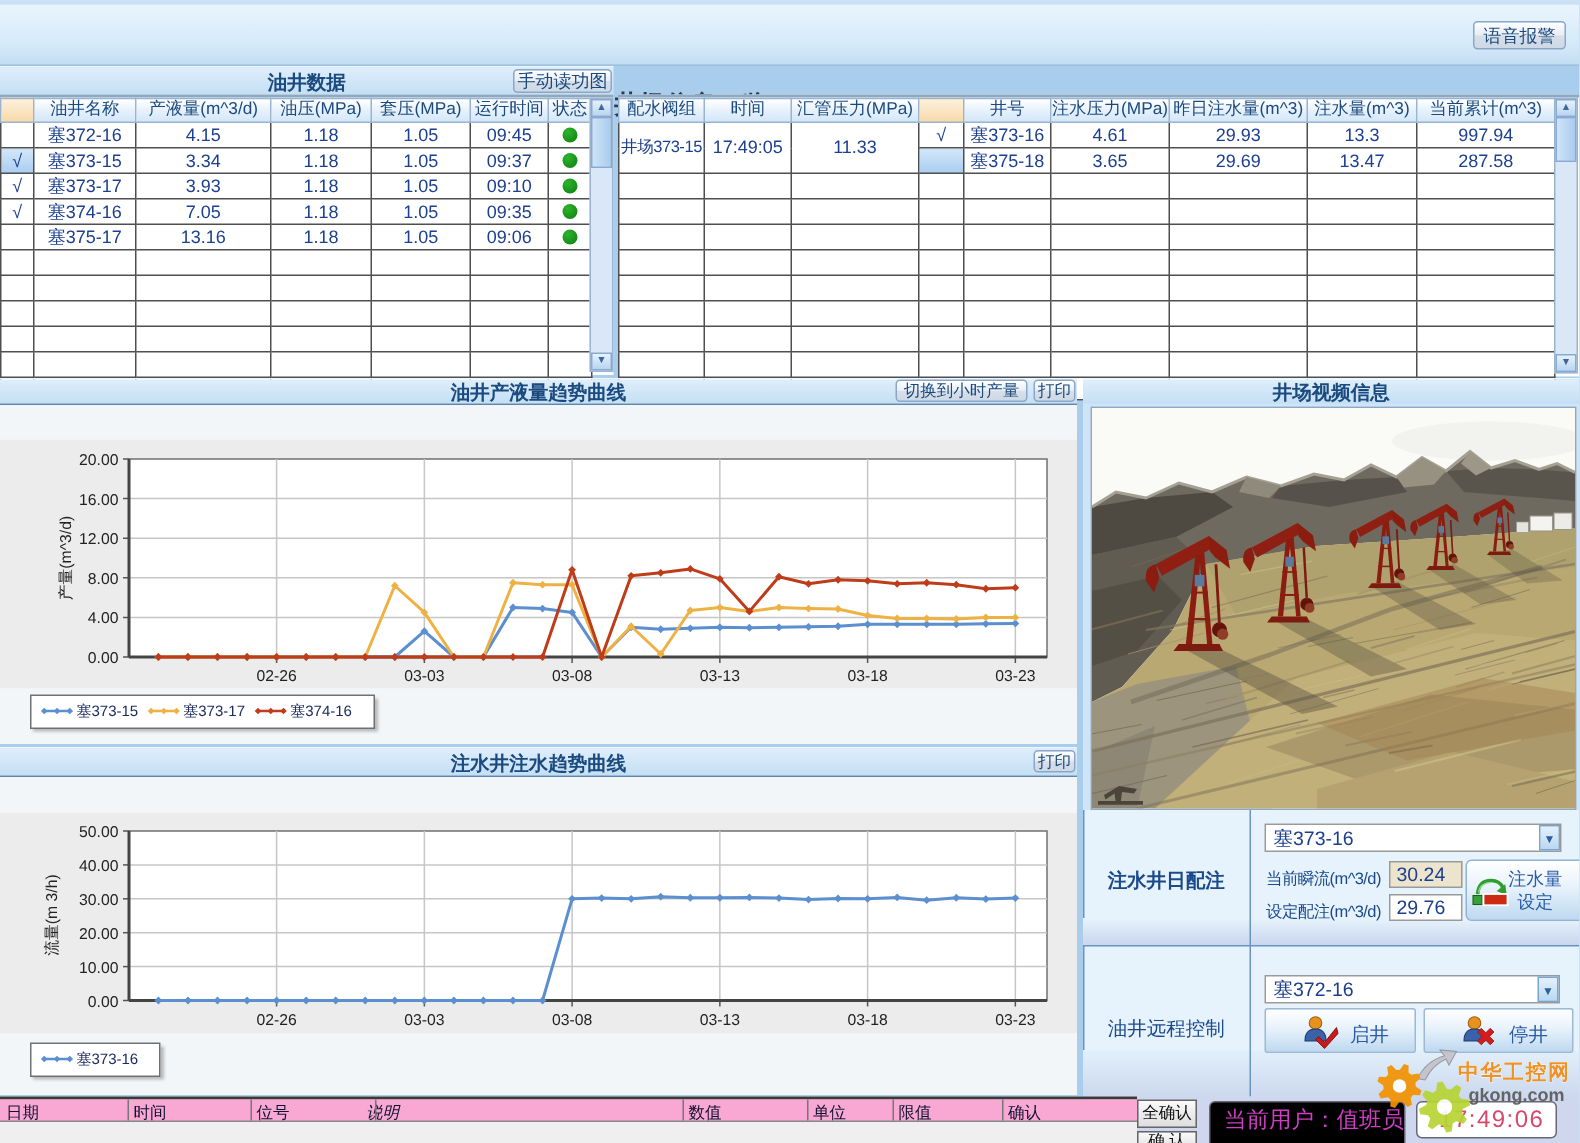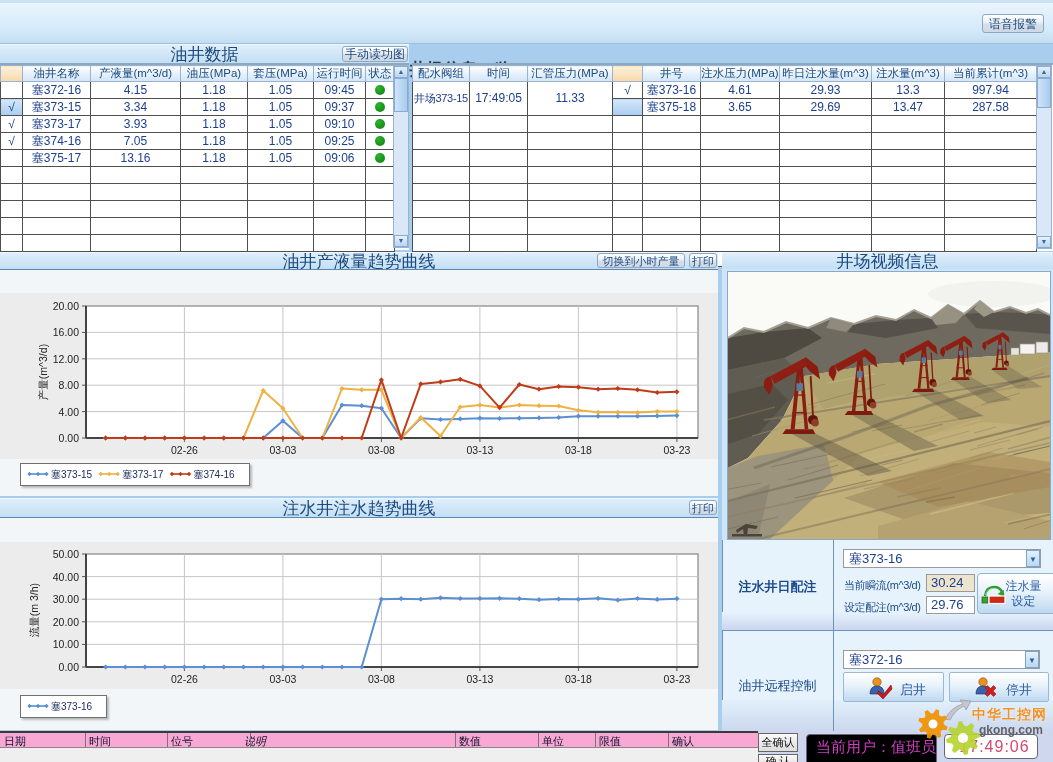--- a/index.html
+++ b/index.html
@@ -1,18 +1,18 @@
 <!DOCTYPE html>
 <html><head><meta charset="utf-8">
 <style>
   html,body{margin:0;padding:0;}
   body{width:1053px;height:762px;overflow:hidden;font-family:"Liberation Sans",sans-serif;}
   #root{position:relative;width:1053px;height:762px;background:#a9cdec;overflow:hidden;}
   .abs{position:absolute;}
-  .hdrband{background:linear-gradient(#dfeefb,#c2def4);border-top:1px solid #eef7ff;color:#1b4a7e;font-size:17px;font-weight:normal;text-align:center;}
+  .hdrband{background:linear-gradient(#dfeefb,#c2def4);border-top:1px solid #eef7ff;color:#1b4a7e;font-size:13px;font-weight:bold;text-align:center;}
   .btn{background:linear-gradient(#fdfeff,#e9eef5 48%,#d8dfe8 52%,#cdd9e6);border:1px solid #8ca7c5;border-radius:3px;color:#1b4a7e;font-size:12px;text-align:center;box-sizing:border-box;}
   table{border-collapse:collapse;table-layout:fixed;}
   .navy{color:#1c3f8f;}
   .dtab{background:#fff;}
   .dtab td{line-height:15px;border:1px solid #4f4f4f;font-size:12px;color:#1c3f8f;text-align:center;padding:0;overflow:hidden;white-space:nowrap;}
   .dtab tr.hd td{font-size:11.5px;background:linear-gradient(#ffffff,#e8f2fc 45%,#d2e6f8);border:1px solid #9ab4cf;color:#1b4a7e;}
   .dtab tr.hd td.chk{background:linear-gradient(#fdf0dc,#f7d9a9);}
   .gdot{display:inline-block;width:10px;height:10px;border-radius:50%;background:radial-gradient(circle at 35% 30%,#2cb52c,#0e7c10);vertical-align:middle;}
   .vsb{position:absolute;width:16px;background:#d9e7f6;border:1px solid #9ab4cf;box-sizing:border-box;}
   .sbb{position:absolute;left:0;width:14px;height:12px;background:linear-gradient(#e7f1fb,#b9d5ef);border:1px solid #87abd2;box-sizing:border-box;color:#3b679c;font-size:7px;line-height:10px;text-align:center;}
@@ -78,21 +78,21 @@
             <td>1.05</td>
             <td>09:10</td>
             <td><span class="gdot"></span></td>
           </tr>
 <tr style="height:17px;">
             <td>√</td>
             <td>塞374-16</td>
             <td>7.05</td>
             <td>1.18</td>
             <td>1.05</td>
-            <td>09:25</td>
+            <td>09:35</td>
             <td><span class="gdot"></span></td>
           </tr>
 <tr style="height:17px;">
             <td></td>
             <td>塞375-17</td>
             <td>13.16</td>
             <td>1.18</td>
             <td>1.05</td>
             <td>09:06</td>
             <td><span class="gdot"></span></td>

